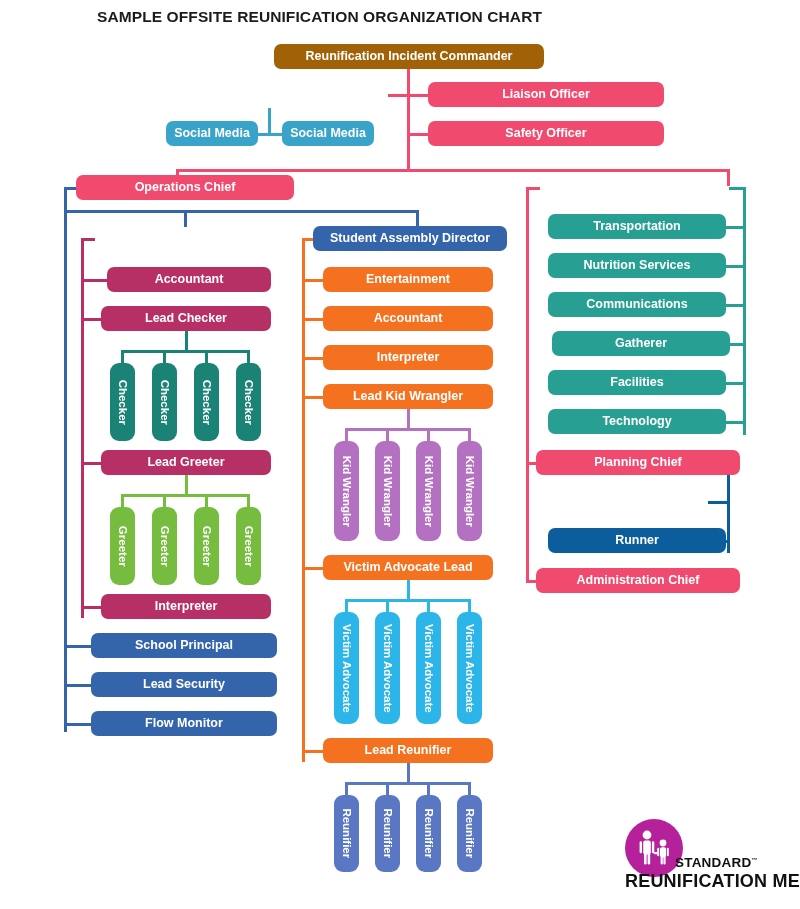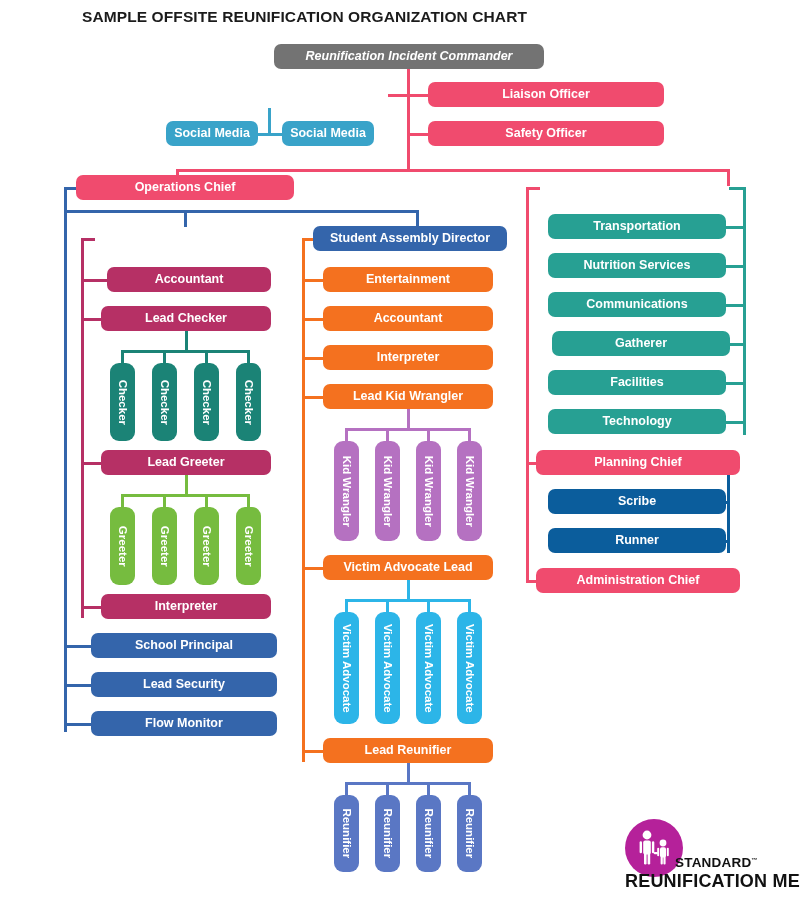--- a/index.html
+++ b/index.html
@@ -1,21 +1,21 @@
 <!DOCTYPE html>
 <html><head>
 <meta charset="utf-8">
 <title>Sample Offsite Reunification Organization Chart</title>
 <style>
   html,body{margin:0;padding:0;background:#ffffff;}
   body{font-family:"Liberation Sans",sans-serif;-webkit-font-smoothing:antialiased;}
   #chart{position:relative;width:800px;height:909px;background:#ffffff;overflow:hidden;}
 
   #title{
-    position:absolute;left:82px;top:8px;
+    position:absolute;left:97px;top:8px;
     font-size:15.5px;font-weight:bold;color:#1b1b1b;
     letter-spacing:.1px;white-space:nowrap;
   }
 
   
   .node{
     position:absolute;box-sizing:border-box;
     border-radius:7px;
     display:flex;align-items:center;justify-content:center;
     color:#ffffff;font-weight:bold;
@@ -26,21 +26,21 @@
   .node.v{ 
     font-size:11.5px;border-radius:9px;
   }
   .node.v .lbl{
     transform:rotate(90deg);
     white-space:nowrap;
     display:block;
   }
 
   
-  .c-dark   {background:#737373;font-style:italic;}
+  .c-dark   {background:#a16207;}
   .c-pink   {background:#f04b6e;}
   .c-ltblue {background:#39a3c9;}
   .c-blue   {background:#3465ab;}
   .c-magenta{background:#b63065;}
   .c-teal   {background:#1b8376;}
   .c-green  {background:#76bc3f;}
   .c-orange {background:#f4711f;}
   .c-purple {background:#b571c1;}
   .c-cyan   {background:#2cb5e8;}
   .c-navy   {background:#0b5d9c;}
@@ -335,23 +335,20 @@
 
   <div class="node h c-pink" style="left:536px;top:450px;width:204px;height:25px;">
     <span>Planning Chief</span>
   </div>
 
   <div class="ln v k-navy" style="left:727px;top:462px;height:91px;"></div>
   <div class="ln h k-navy" style="left:714px;top:462px;width:16px;"></div>
   <div class="ln h k-navy" style="left:708px;top:501px;width:22px;"></div>
   <div class="ln h k-navy" style="left:708px;top:540px;width:22px;"></div>
 
-  <div class="node h c-navy" style="left:548px;top:489px;width:178px;height:25px;">
-    <span>Scribe</span>
-  </div>
   <div class="node h c-navy" style="left:548px;top:528px;width:178px;height:25px;">
     <span>Runner</span>
   </div>
 
   <div class="node h c-pink" style="left:536px;top:568px;width:204px;height:25px;">
     <span>Administration Chief</span>
   </div>
 
   <div id="logo">
     <div class="disc"></div>

